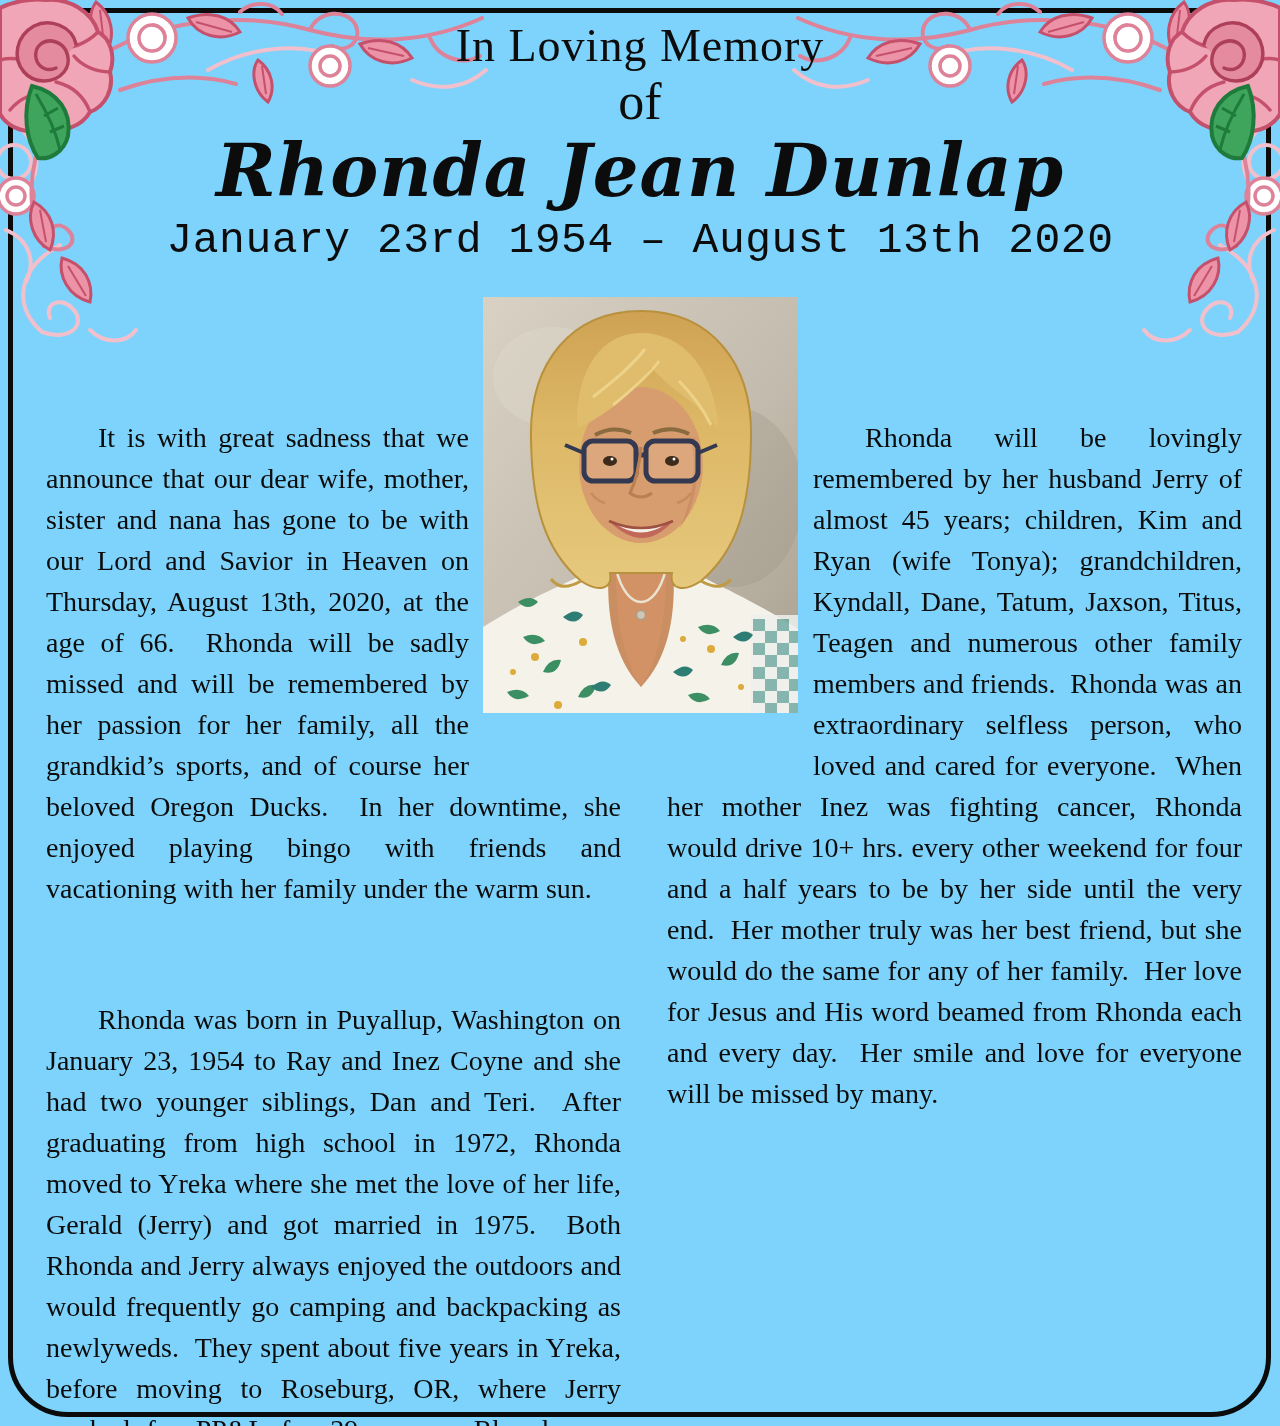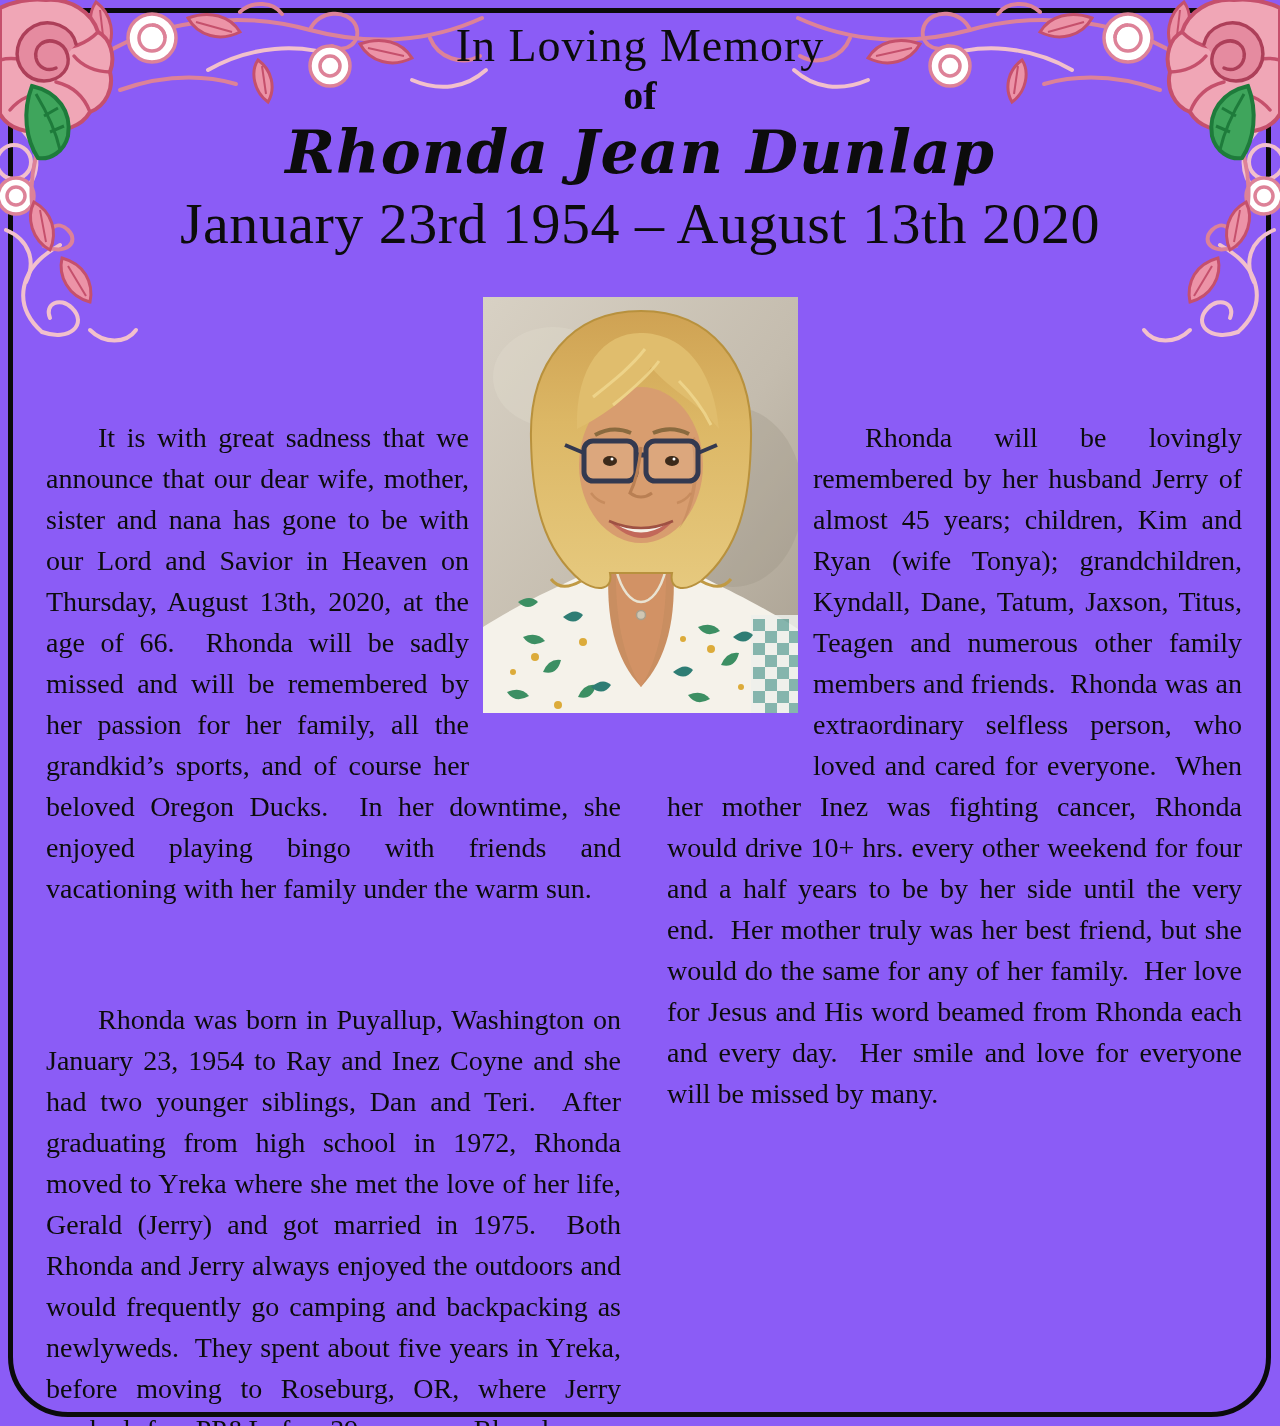--- a/index.html
+++ b/index.html
@@ -1,20 +1,20 @@
 <!DOCTYPE html>
 <html><head>
 <meta charset="utf-8">
 <style>
   html, body { margin: 0; padding: 0; background: #ffffff; }
   .page {
     position: relative;
     width: 1280px;
     height: 1426px;
-    background: #8b5cf6;
+    background: #7dd3fc;
     font-family: "Liberation Serif", serif;
     color: #0c0c0c;
     overflow: hidden;
   }
   .frame {
     position: absolute;
     left: 8px; top: 8px; right: 9px; bottom: 9px;
     border: 5px solid #0b0b0b;
     border-radius: 60px;
   }
@@ -27,31 +27,31 @@
   }
   .corner-left  { left: 0; }
   .corner-right { right: 0; transform: scaleX(-1); }
 
   .header {
     position: absolute;
     top: 20px; left: 0; right: 0;
     text-align: center;
   }
   .memorial-line { font-size: 46px; line-height: 1.15; letter-spacing: 1px; }
-  .of-line       { font-size: 40px; line-height: 1.05; margin-top: 2px; font-weight: bold; }
+  .of-line       { font-size: 52px; line-height: 1.05; margin-top: 2px; }
   .deceased-name {
     font-family: "DejaVu Serif", serif;
     font-style: italic;
     font-weight: 700;
-    font-size: 60px;
+    font-size: 72px;
     line-height: 1.05;
     margin-top: 4px;
     letter-spacing: 1px;
   }
-  .dates-line { font-size: 58px; line-height: 1.1; margin-top: 8px; letter-spacing: 0.5px; }
+  .dates-line { font-size: 43px; line-height: 1.1; margin-top: 8px; letter-spacing: 0.5px; font-family: Liberation Mono, monospace; }
 
   .photo {
     position: absolute;
     left: 483px; top: 297px;
     width: 315px; height: 416px;
   }
   .photo svg { display: block; width: 100%; height: 100%; }
 
   .columns {
     position: absolute;

